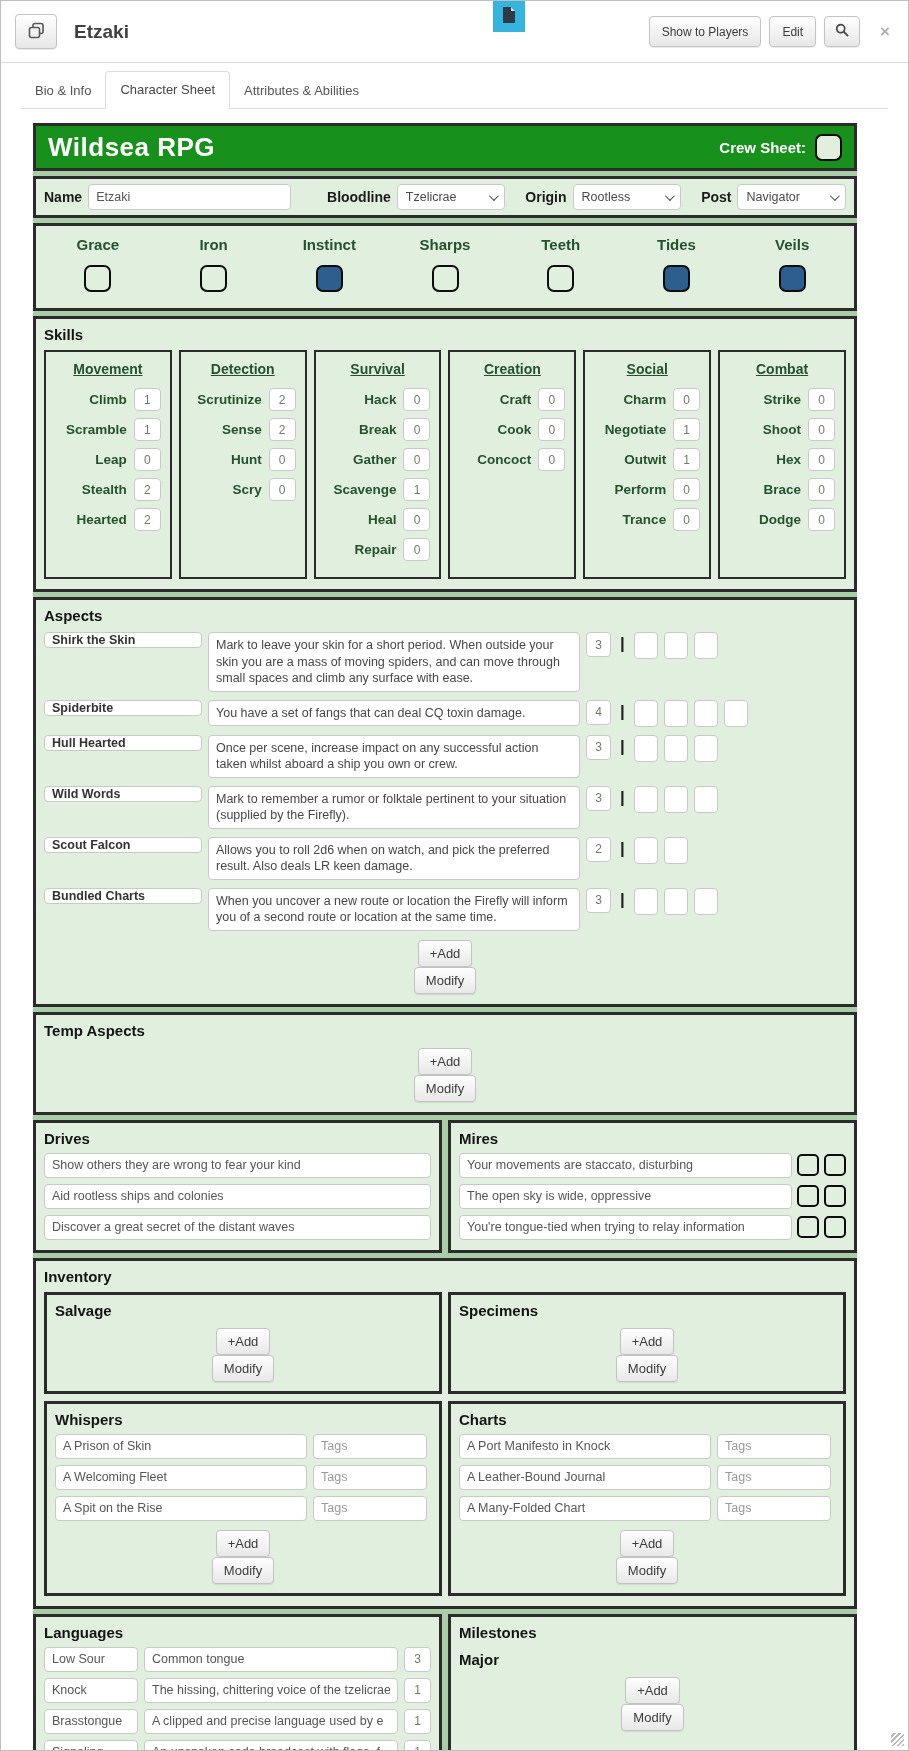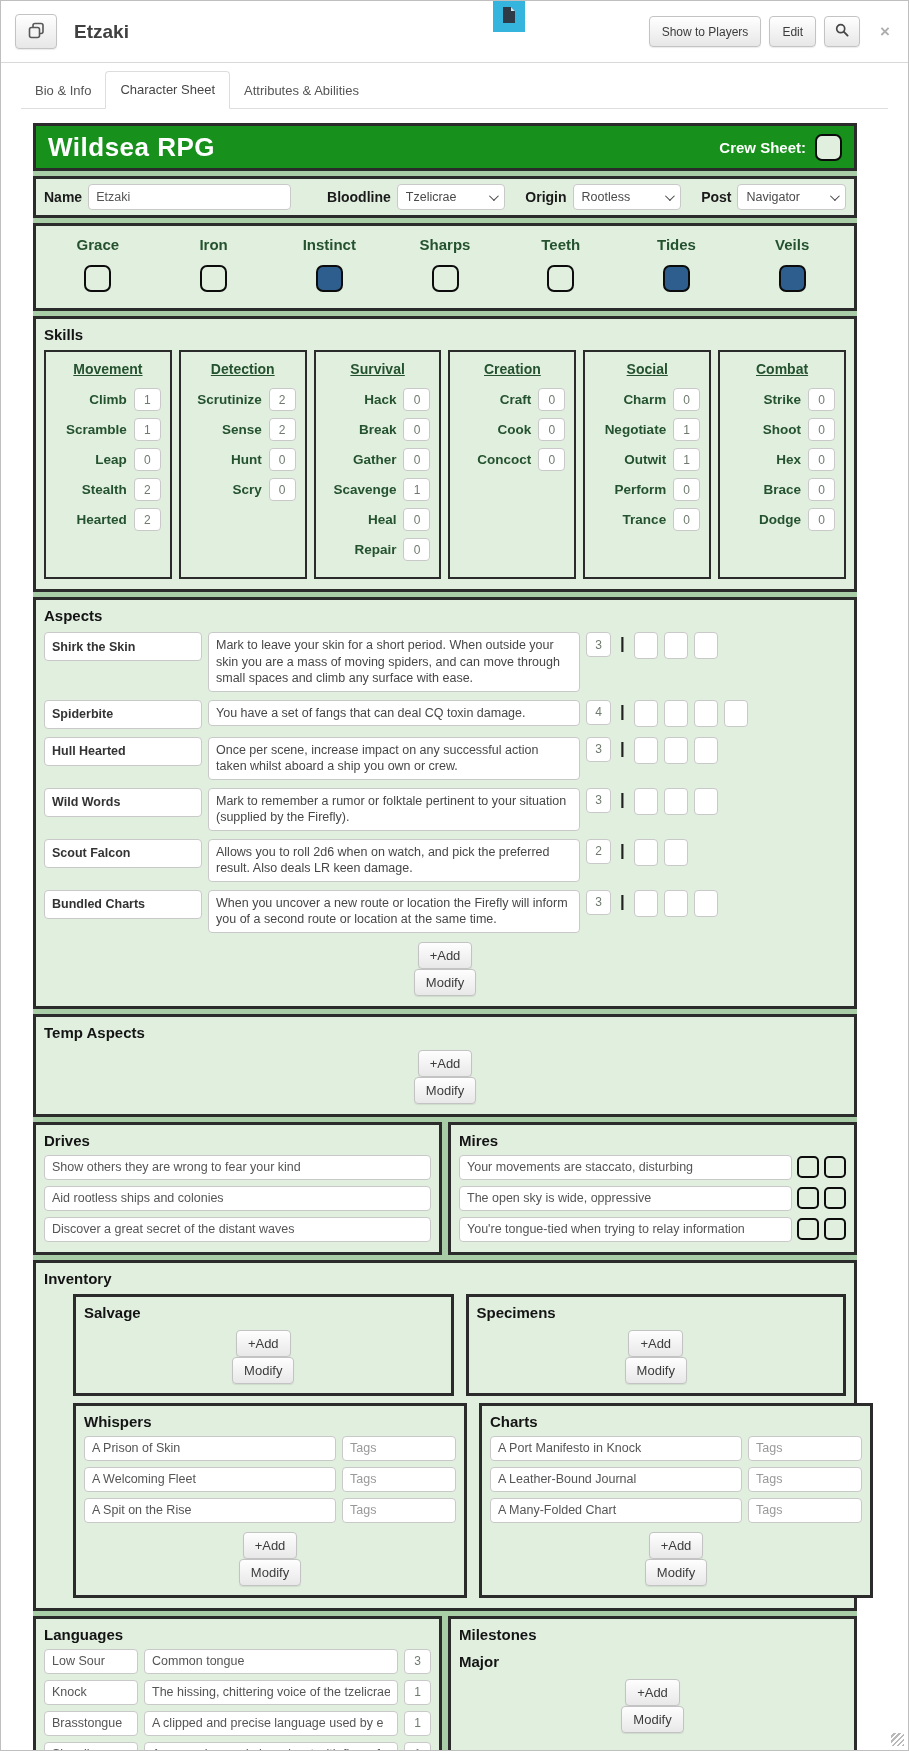--- a/index.html
+++ b/index.html
@@ -64,21 +64,21 @@
   .skill-cols{display:flex;gap:7px;margin-top:7px;align-items:stretch;}
   .skill-col{flex:1;border:2px solid var(--border-dark);padding:9px 6px;min-height:198px;}
   .skill-col h3{text-align:center;text-decoration:underline;font-size:14px;color:var(--green-text);margin-bottom:11px;}
   .skill-row{display:flex;align-items:center;justify-content:flex-end;gap:7px;margin-bottom:7px;padding-right:3px;}
   .skill-label{font-weight:bold;font-size:13.5px;color:var(--green-text);}
   .numbox{width:27px;height:23px;border:1px solid #c9c9c9;border-radius:4px;background:#fff;display:flex;
     align-items:center;justify-content:center;font-size:12px;color:#6f7a6f;}
 
   
   .aspect-row{display:flex;align-items:flex-start;gap:6px;margin-top:8px;}
-  .aspect-name{width:158px;height:29px;font-weight:bold;color:#333;font-size:12.5px;}
+  .aspect-name{width:158px;height:16px;font-weight:bold;color:#333;font-size:12.5px;}
   .aspect-desc{width:372px;border:1px solid #c9c9c9;border-radius:4px;background:#fff;
     font-size:12.5px;color:#474747;padding:4px 7px;line-height:1.32;}
   .aspect-val{width:25px;height:25px;}
   .sep{font-weight:bold;font-size:17px;color:#222;margin:2px 3px 0;}
   .track{display:flex;gap:6px;margin-top:0;}
   .tbox{width:24px;height:27px;border:1px solid #c9c9c9;border-radius:4px;background:#fff;cursor:pointer;}
   .row-buttons{display:flex;justify-content:space-between;align-items:center;margin-top:9px;flex-direction:column;}
   .sbtn{background:linear-gradient(#fefefe,#e8e8e8);border:1px solid #c3c3c3;border-radius:4px;color:#3c3c3c;
     font-size:13px;padding:5px 11px;box-shadow:0 1px 1px rgba(0,0,0,.08);cursor:pointer;font-family:inherit;}
 
@@ -86,21 +86,21 @@
   .split{display:flex;gap:6px;background:transparent;}
   .split > .box{padding:7px 8px 10px;}
   .w-left{width:409px;flex:none;}
   .w-right{flex:1;}
   .stack-input{width:100%;height:25px;margin-top:6px;display:block;}
   .mire-row{display:flex;align-items:center;gap:5px;margin-top:6px;}
   .mire-row .tinput{flex:1;height:25px;}
   .mbox{width:22px;height:22px;border:2px solid #0c0c0c;border-radius:5px;background:var(--sheet-bg);cursor:pointer;}
 
   
-  .inv-split{display:flex;gap:12px;margin-top:7px;margin-left:29px;}
+  .inv-split{display:flex;gap:6px;margin-top:7px;}
   .inv-box{flex:1;border:3px solid var(--border-dark);padding:7px 8px 9px;background:var(--sheet-bg);}
   .item-row{display:flex;gap:6px;margin-top:6px;}
   .item-name{width:252px;height:25px;}
   .item-tags{width:114px;height:25px;}
 
   
   .lang-row{display:flex;gap:6px;margin-top:6px;}
   .lang-name{width:94px;height:25px;}
   .lang-desc{flex:1;height:25px;}
   .lang-num{width:27px;height:25px;flex:none;}

